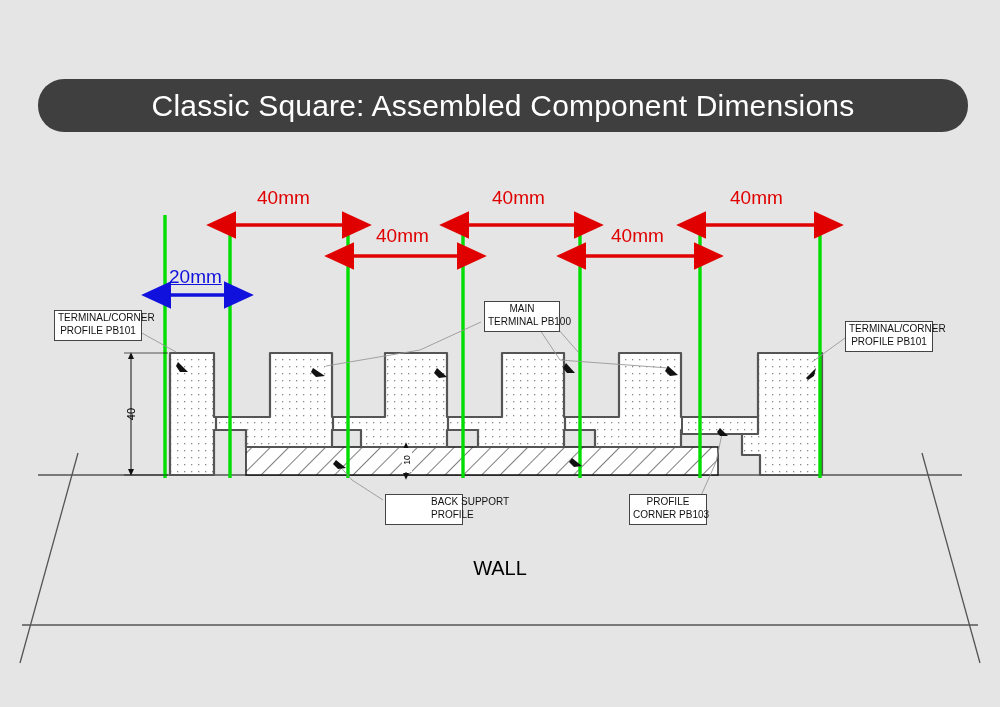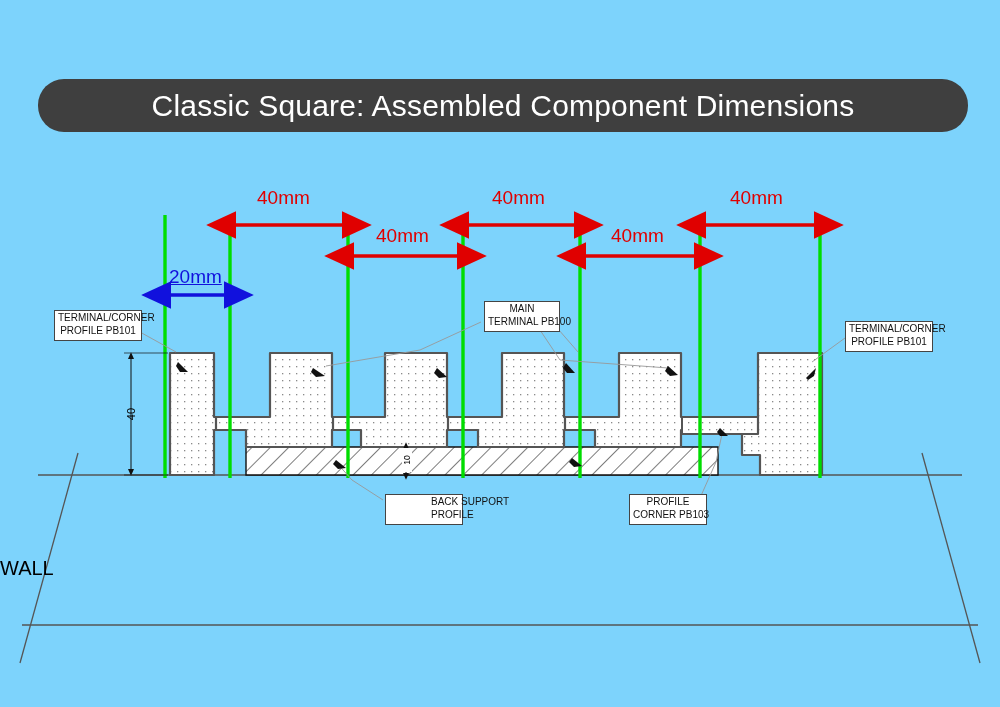--- a/index.html
+++ b/index.html
@@ -5,21 +5,21 @@
   html, body {
     margin: 0;
     padding: 0;
     background: #ffffff;
     font-family: "Liberation Sans", sans-serif;
   }
   #stage {
     position: relative;
     width: 1000px;
     height: 707px;
-    background: #7dd3fc;
+    background: #e5e5e5;
     overflow: hidden;
   }
   
   #title-banner {
     position: absolute;
     left: 38px;
     top: 79px;
     width: 930px;
     height: 53px;
     background: #3f3f3f;
@@ -66,21 +66,21 @@
     line-height: 1.28;
     padding: 1px 3px 2px 3px;
     white-space: nowrap;
     box-sizing: border-box;
   }
   #wall-label {
     position: absolute;
     left: 0;
     top: 557px;
     width: 1000px;
-    text-align: left;
+    text-align: center;
     font-size: 20px;
     color: #000000;
     font-family: "Liberation Sans", sans-serif;
   }
   .vdim-label {
     position: absolute;
     font-family: "Liberation Sans", sans-serif;
     font-size: 11px;
     color: #000000;
     transform: rotate(-90deg);

